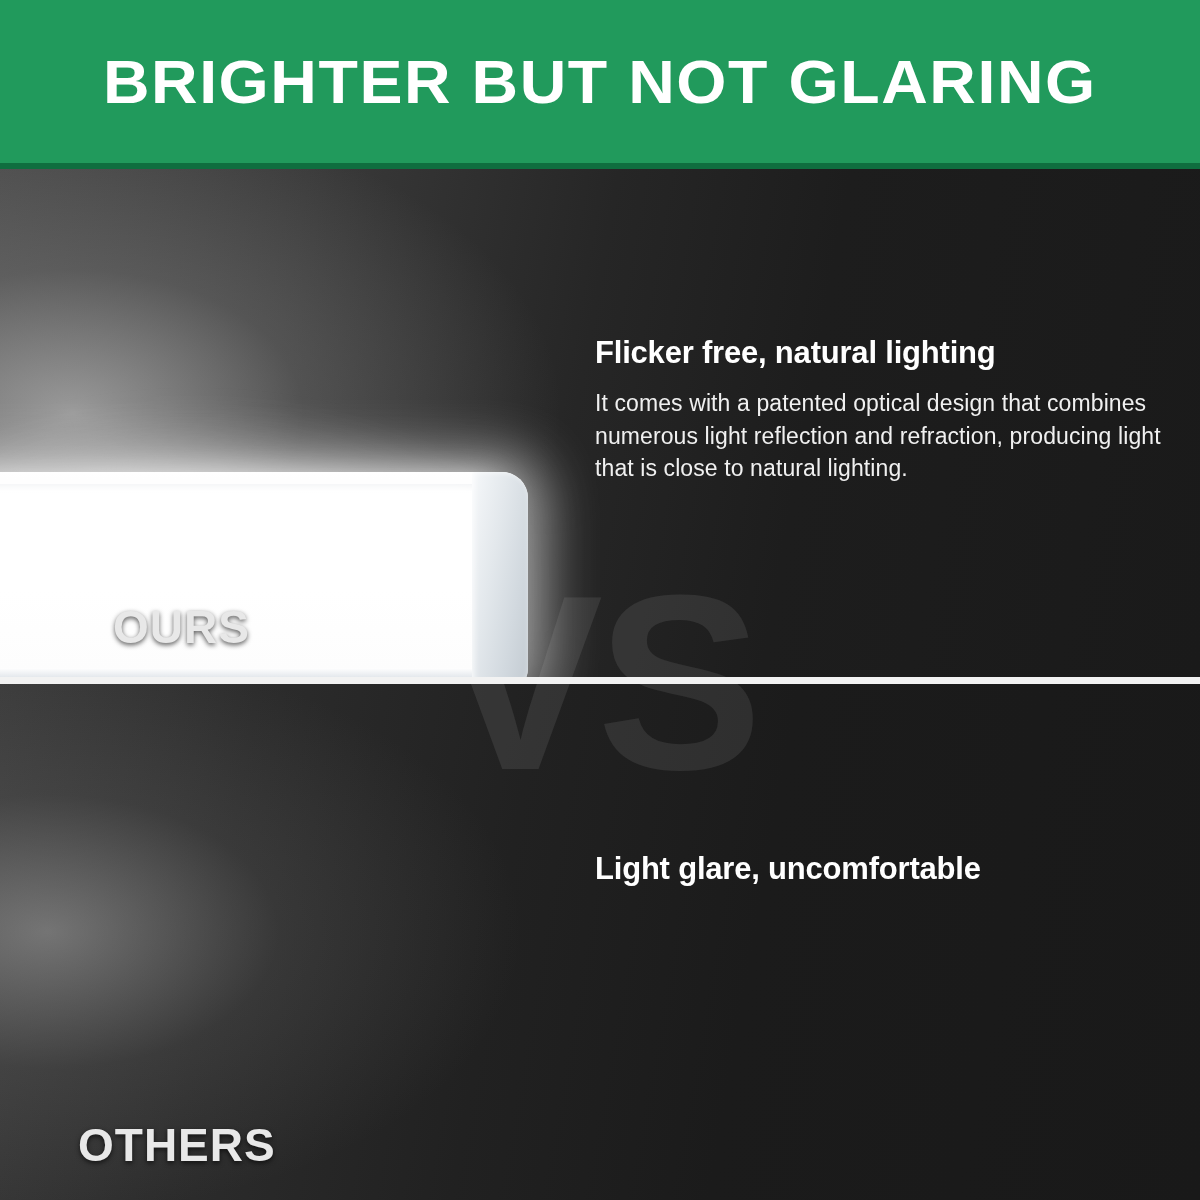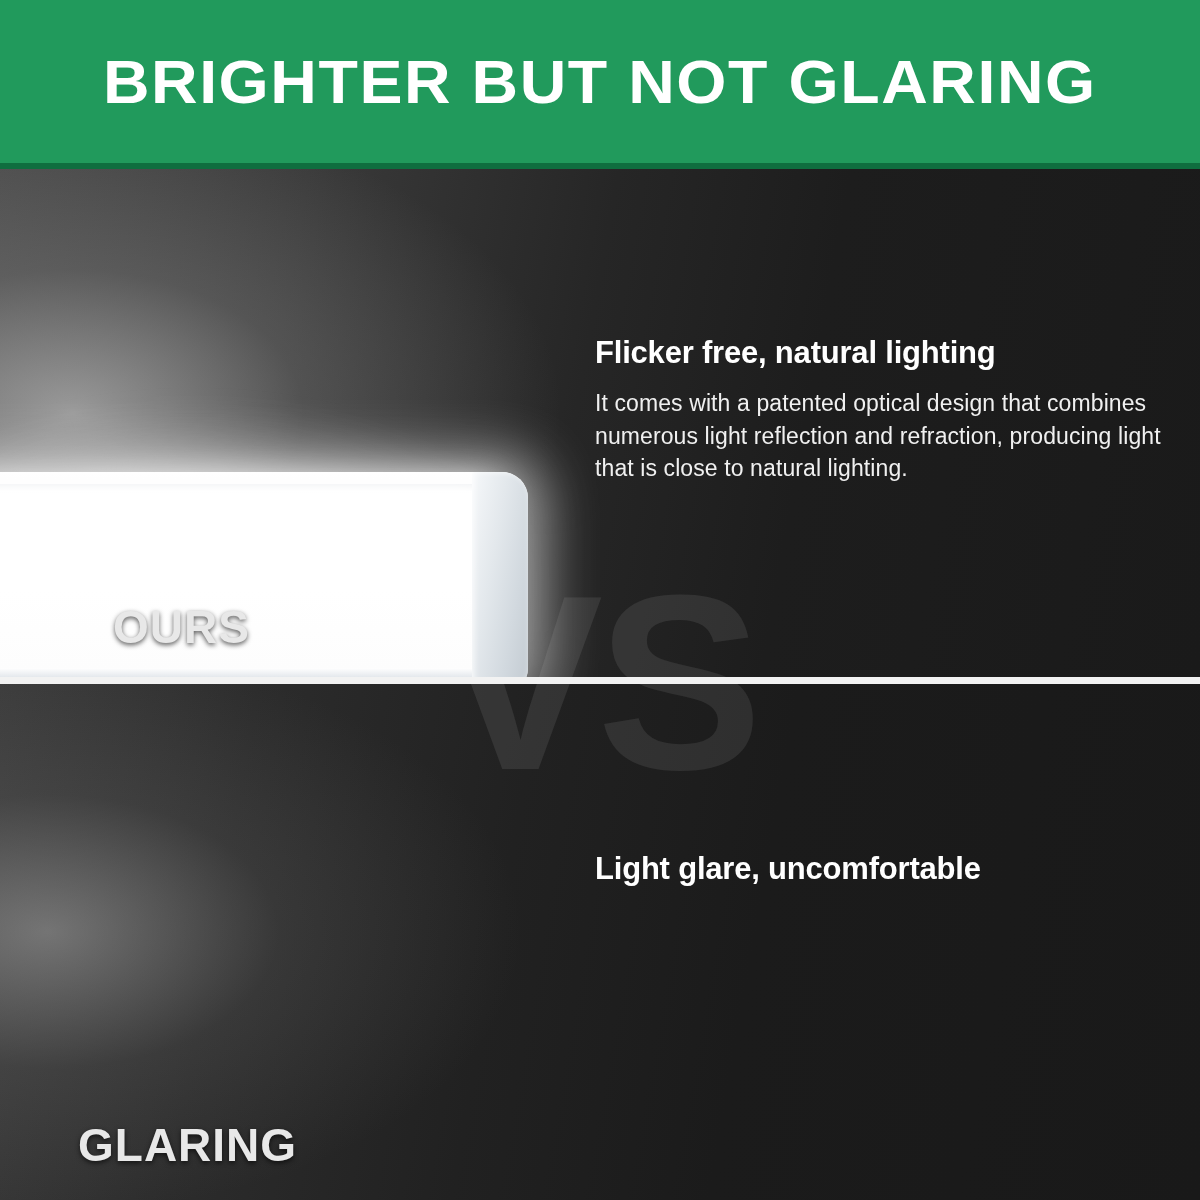--- a/index.html
+++ b/index.html
@@ -171,21 +171,21 @@
 
   </div>
 
   <div class="divider"></div>
 
   <div class="vs-mark">
     <span>VS</span>
   </div>
 
   <div class="brand-label label-ours">OURS</div>
-  <div class="brand-label label-others">GLARING</div>
+  <div class="brand-label label-others">OTHERS</div>
 
   <div class="copy copy-top">
     <h2>Flicker free, natural lighting</h2>
     <p>It comes with a patented optical design that combines numerous light reflection and refraction, producing light that is close to natural lighting.</p>
   </div>
 
   <div class="copy copy-bottom">
     <h2>Light glare, uncomfortable</h2>
   </div>
 

